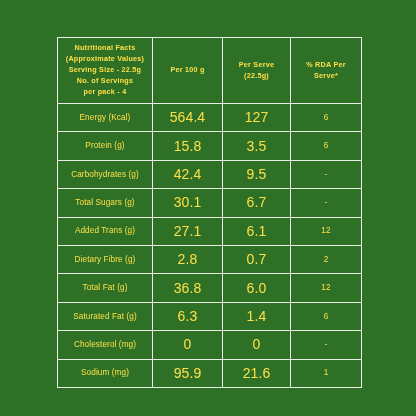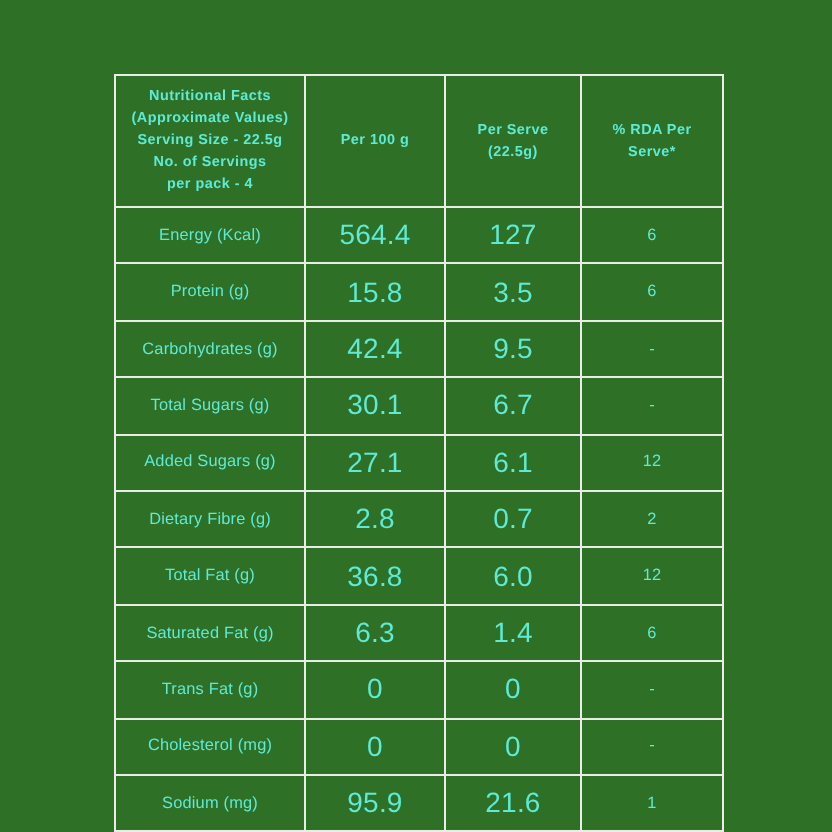--- a/index.html
+++ b/index.html
@@ -23,21 +23,21 @@
   }
 
   
   .nutrition-table {
     position: absolute;
     left: 57px;
     top: 37px;
     width: 304px;
     border-collapse: collapse;
     table-layout: fixed;
-    color: #5eead4;
+    color: #fde047;
   }
 
   .nutrition-table td,
   .nutrition-table th {
     border: 1px solid #e8eee4;
     text-align: center;
     vertical-align: middle;
     padding: 0;
     font-weight: normal;
   }
@@ -138,21 +138,21 @@
         <td>9.5</td>
         <td class="dash">-</td>
       </tr>
       <tr class="data-row">
         <td class="label-cell">Total Sugars (g)</td>
         <td>30.1</td>
         <td>6.7</td>
         <td class="dash">-</td>
       </tr>
       <tr class="data-row">
-        <td class="label-cell">Added Sugars (g)</td>
+        <td class="label-cell">Added Trans (g)</td>
         <td>27.1</td>
         <td>6.1</td>
         <td class="dash">12</td>
       </tr>
       <tr class="data-row">
         <td class="label-cell">Dietary Fibre (g)</td>
         <td>2.8</td>
         <td>0.7</td>
         <td class="dash">2</td>
       </tr>
@@ -162,26 +162,20 @@
         <td>6.0</td>
         <td class="dash">12</td>
       </tr>
       <tr class="data-row">
         <td class="label-cell">Saturated Fat (g)</td>
         <td>6.3</td>
         <td>1.4</td>
         <td class="dash">6</td>
       </tr>
       <tr class="data-row">
-        <td class="label-cell">Trans Fat (g)</td>
-        <td>0</td>
-        <td>0</td>
-        <td class="dash">-</td>
-      </tr>
-      <tr class="data-row">
         <td class="label-cell">Cholesterol (mg)</td>
         <td>0</td>
         <td>0</td>
         <td class="dash">-</td>
       </tr>
       <tr class="data-row">
         <td class="label-cell">Sodium (mg)</td>
         <td>95.9</td>
         <td>21.6</td>
         <td class="dash">1</td>

